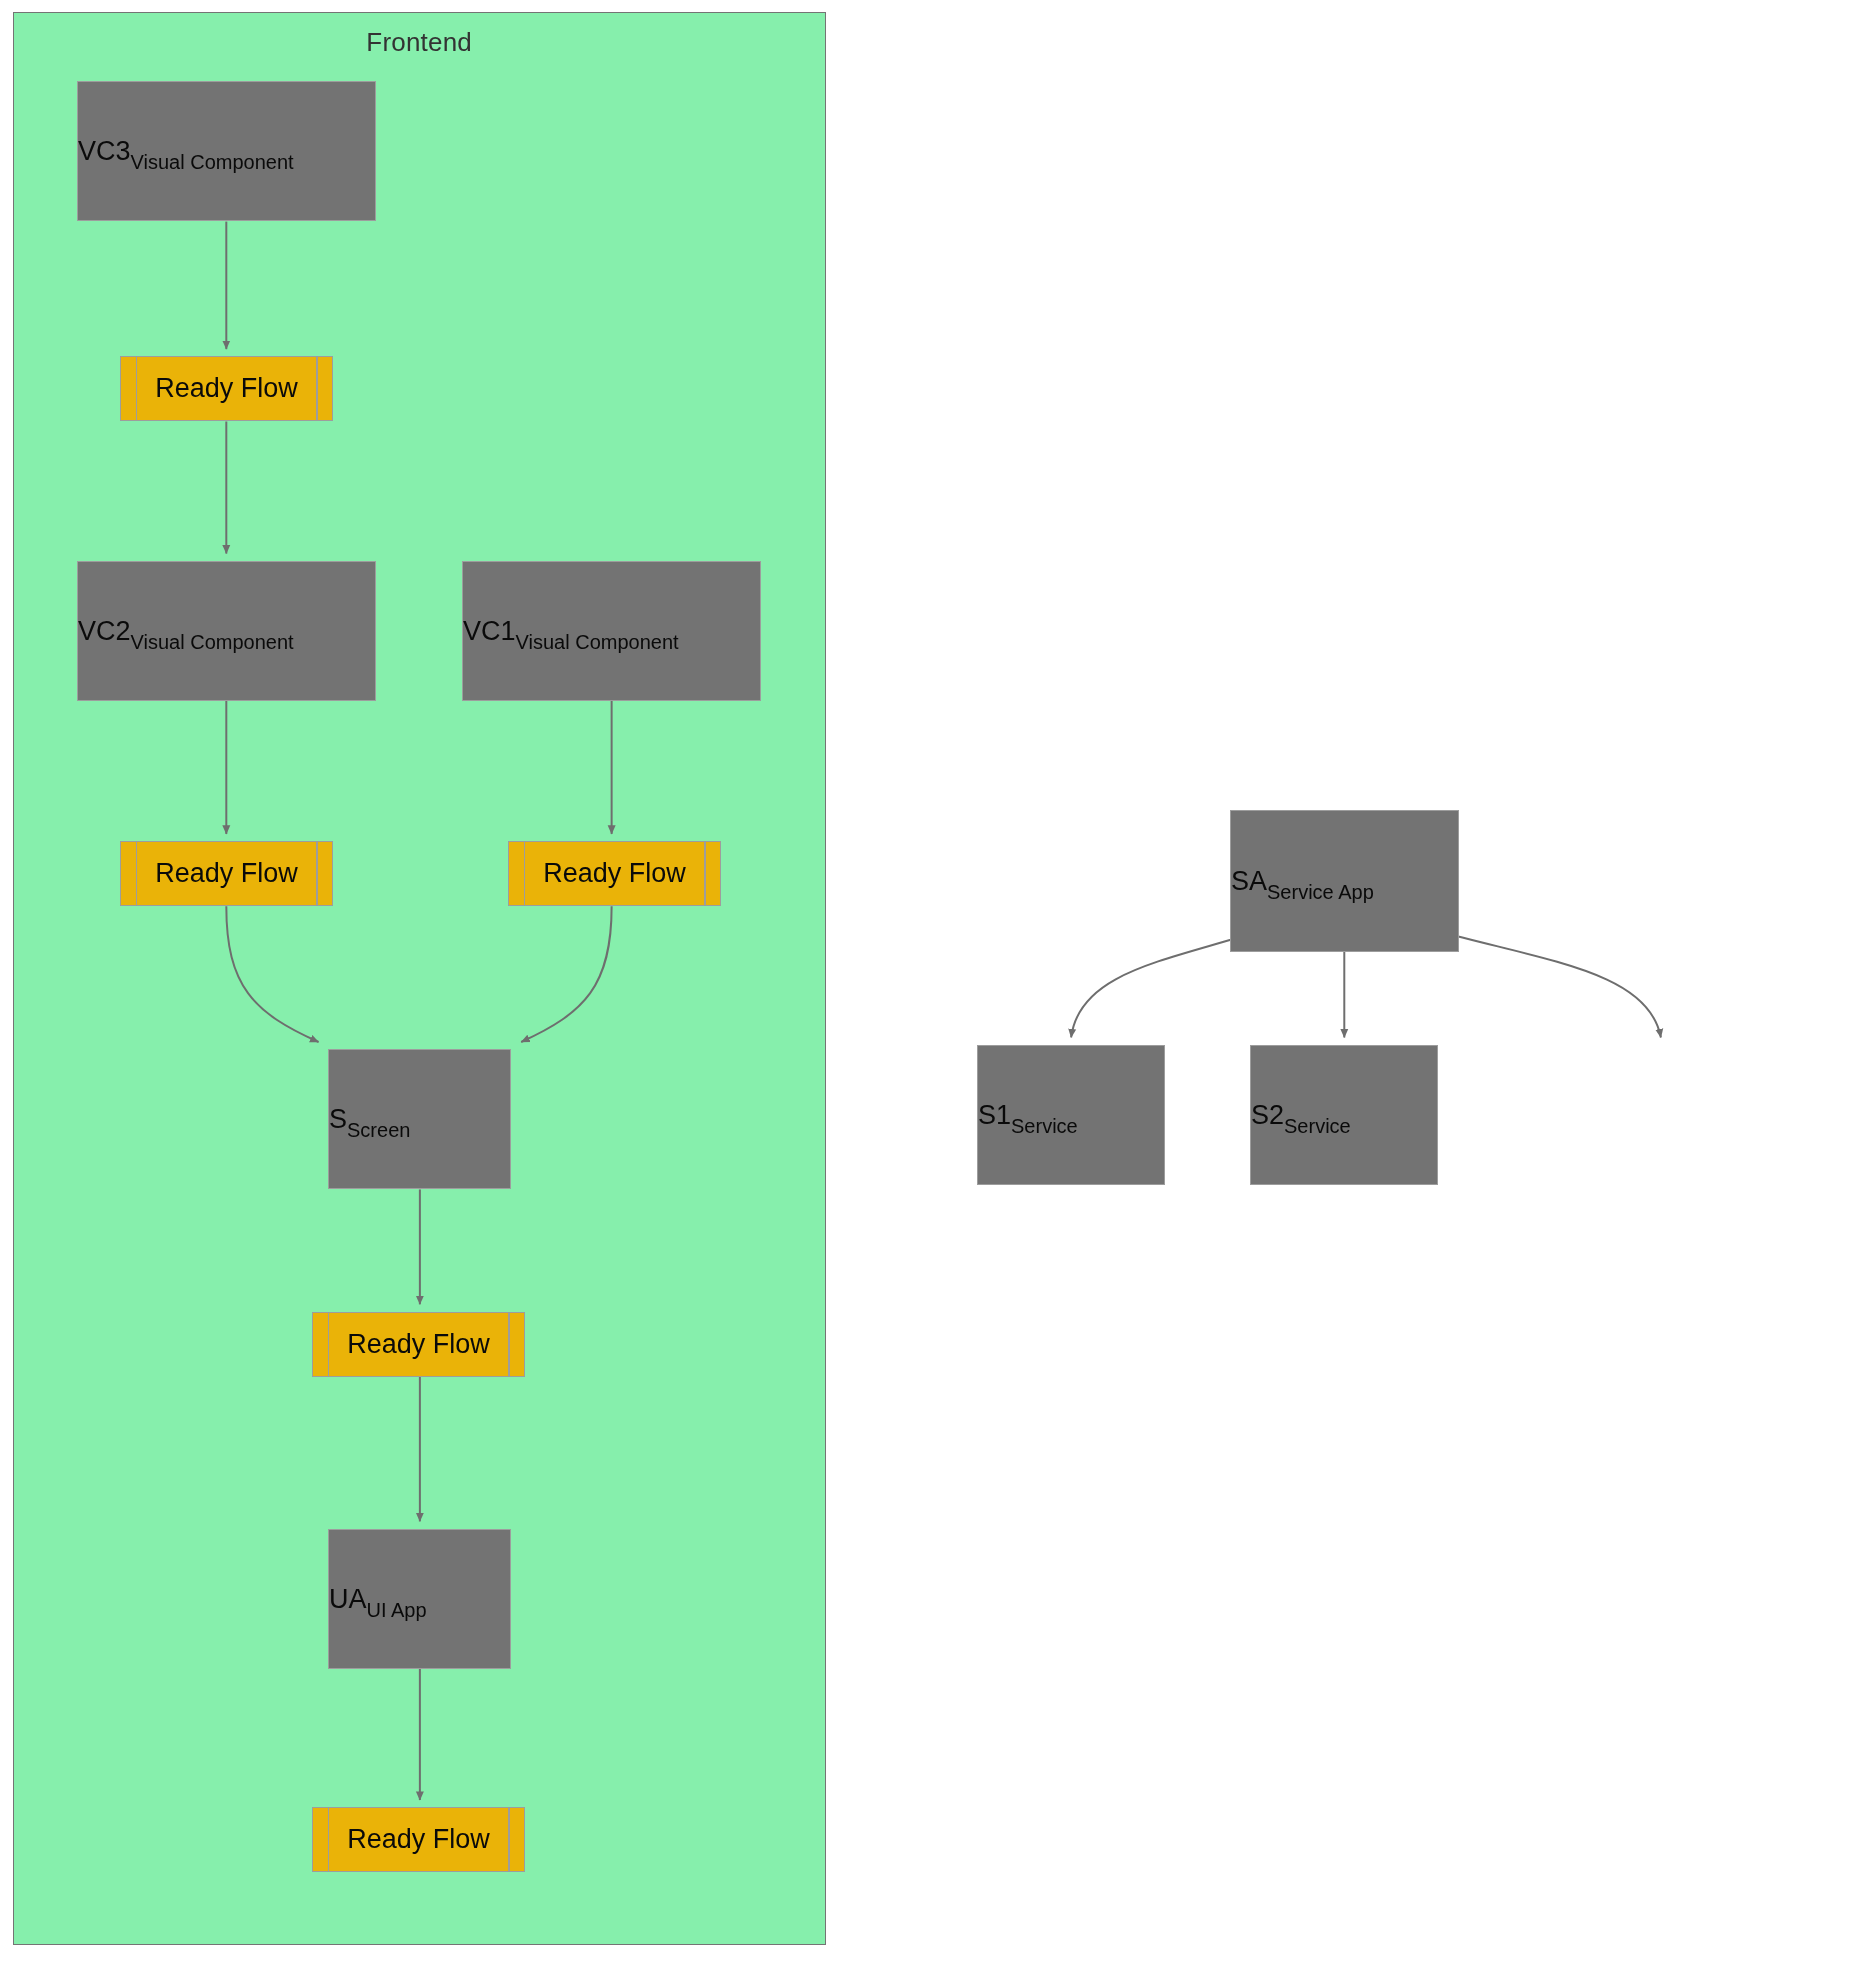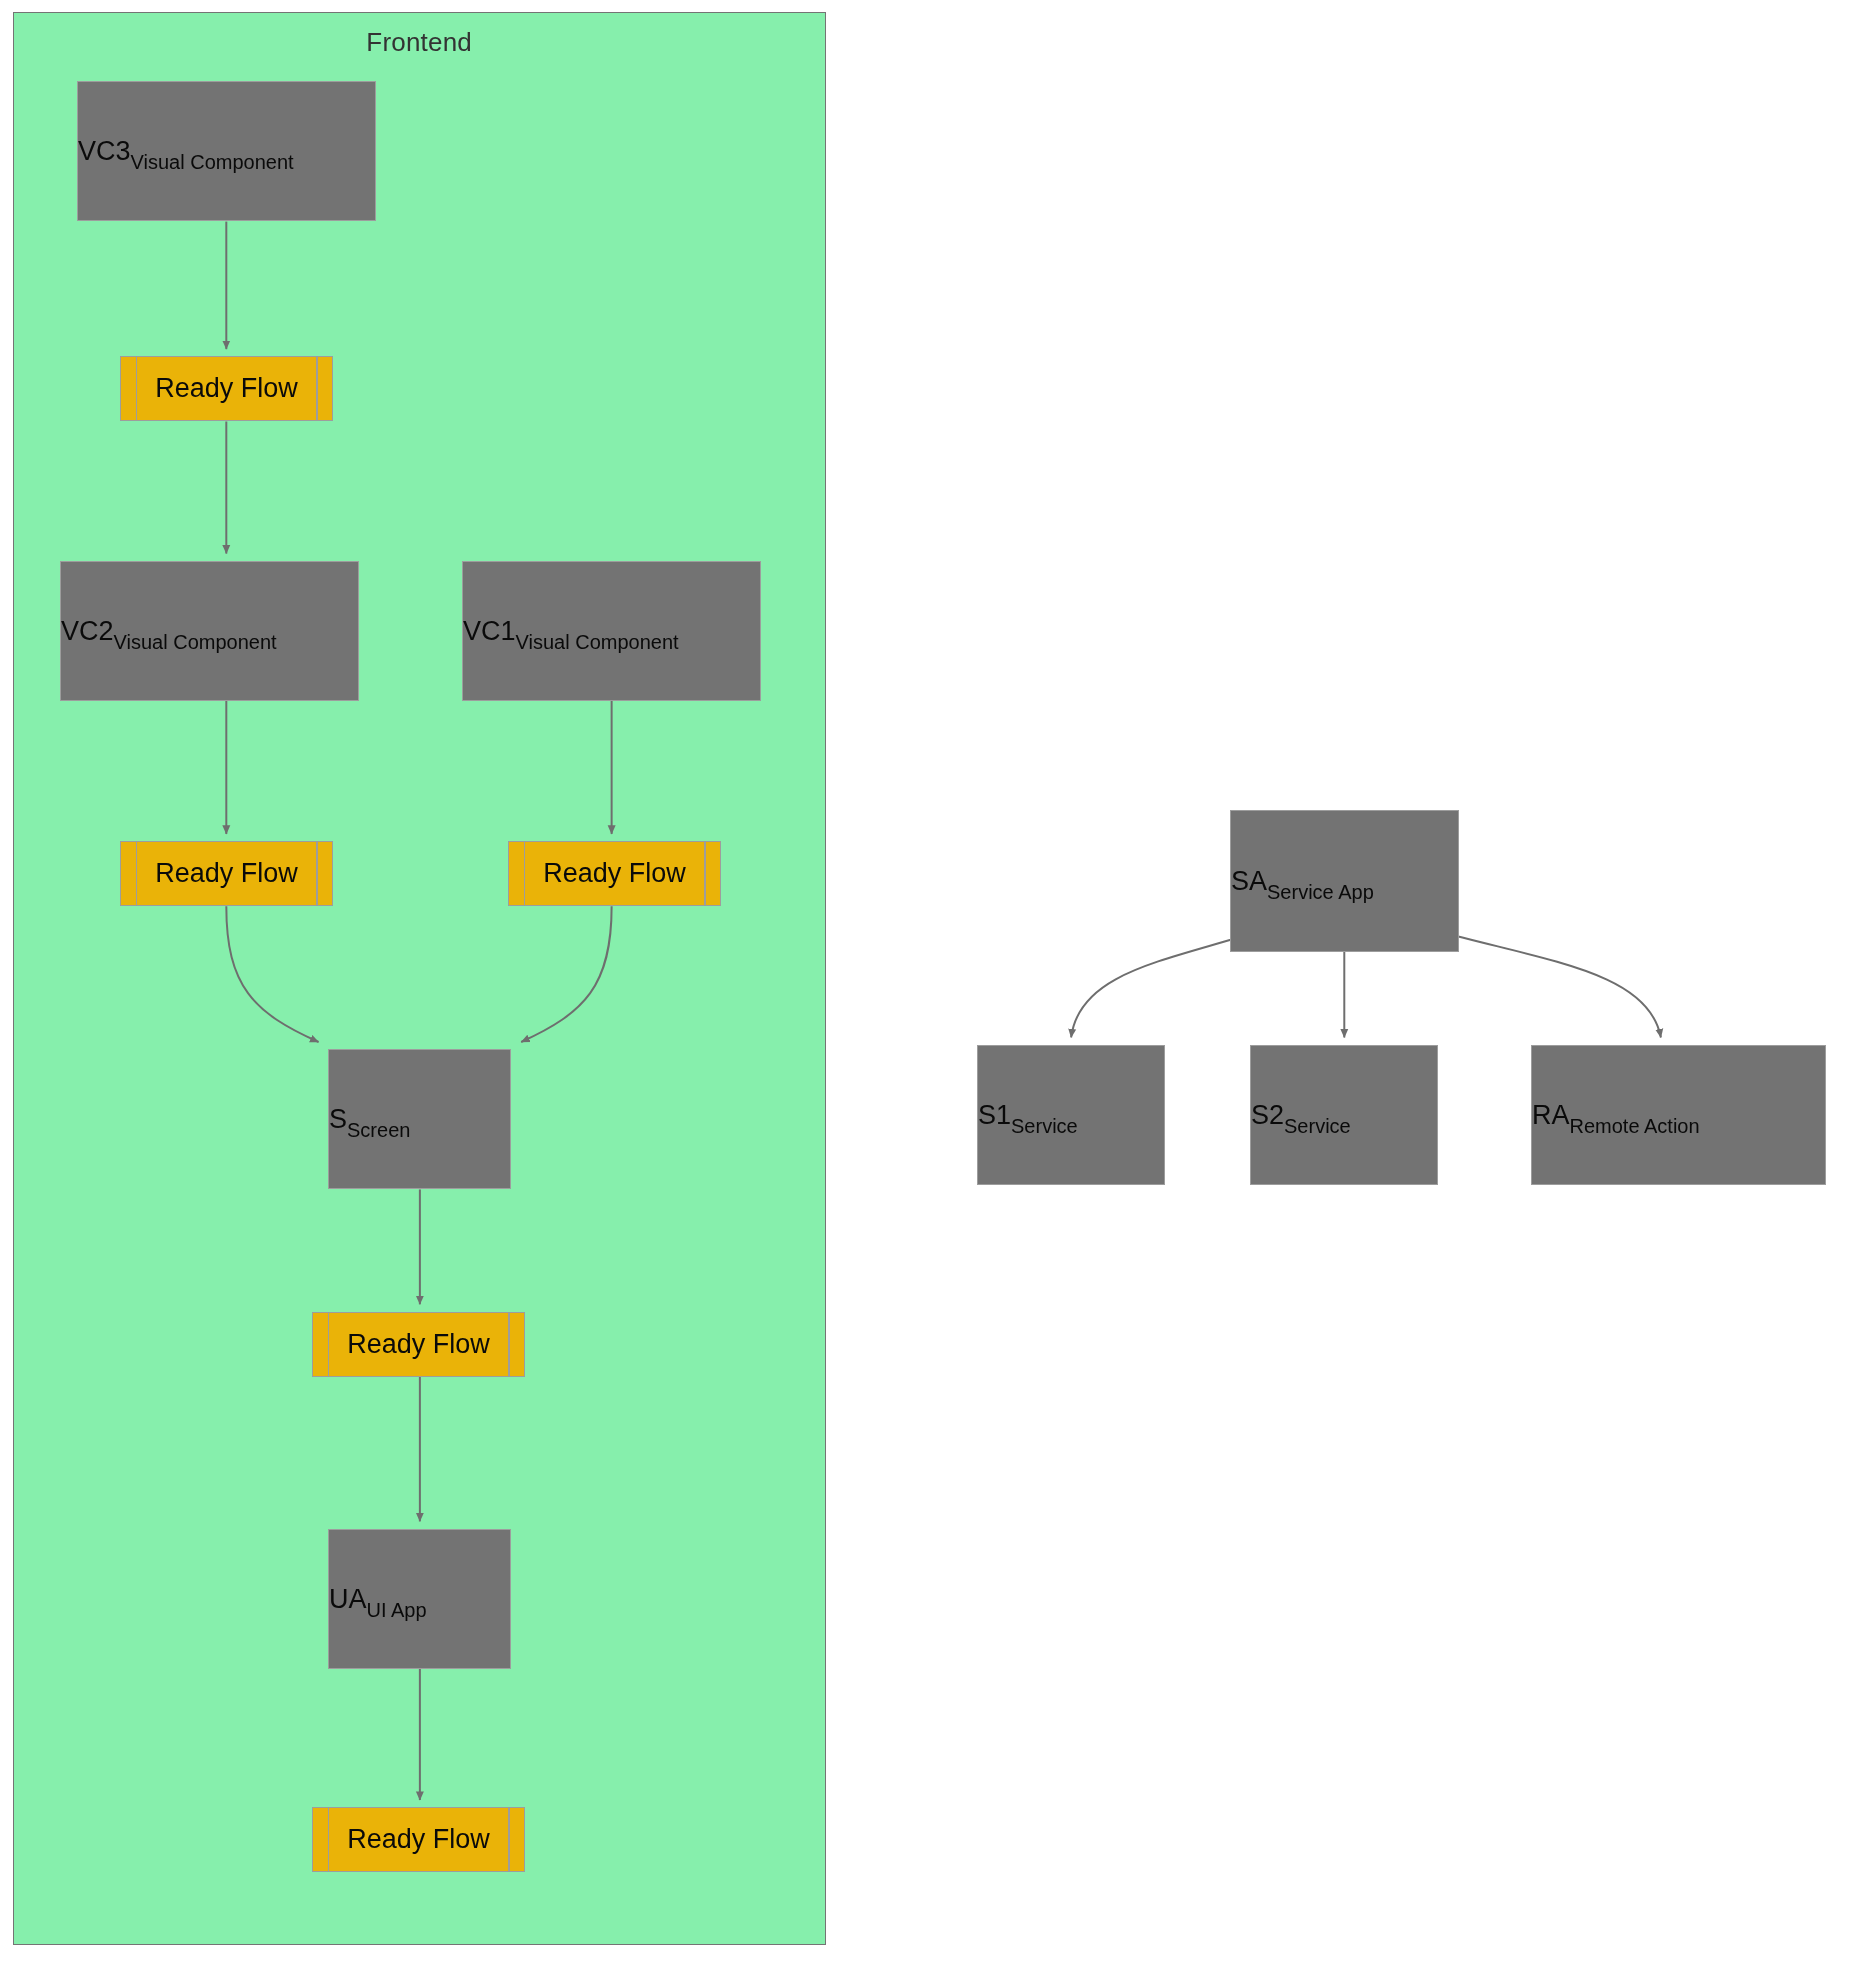--- a/index.html
+++ b/index.html
@@ -62,21 +62,21 @@
     <div class="t1">VC3</div>
     <div class="t2">Visual Component</div>
   </div>
 
   <div class="flow" style="left:120px;top:356px;width:213px;height:65px;">
     <span class="bar l"></span>
     <span class="bar r"></span>
     <span class="lbl">Ready Flow</span>
   </div>
 
-  <div class="node" style="left:60px;top:561px;width:299px;height:140px;">
+  <div class="node" style="left:77px;top:561px;width:299px;height:140px;">
     <div class="t1">VC2</div>
     <div class="t2">Visual Component</div>
   </div>
 
   <div class="node" style="left:462px;top:561px;width:299px;height:140px;">
     <div class="t1">VC1</div>
     <div class="t2">Visual Component</div>
   </div>
 
   <div class="flow" style="left:120px;top:841px;width:213px;height:65px;">
@@ -121,19 +121,15 @@
   <div class="node" style="left:977px;top:1045px;width:188px;height:140px;">
     <div class="t1">S1</div>
     <div class="t2">Service</div>
   </div>
 
   <div class="node" style="left:1250px;top:1045px;width:188px;height:140px;">
     <div class="t1">S2</div>
     <div class="t2">Service</div>
   </div>
 
-  <div class="node" style="left:1531px;top:1045px;width:295px;height:140px;">
-    <div class="t1">RA</div>
-    <div class="t2">Remote Action</div>
-  </div>
 
 </div>
 
 
 </body></html>

